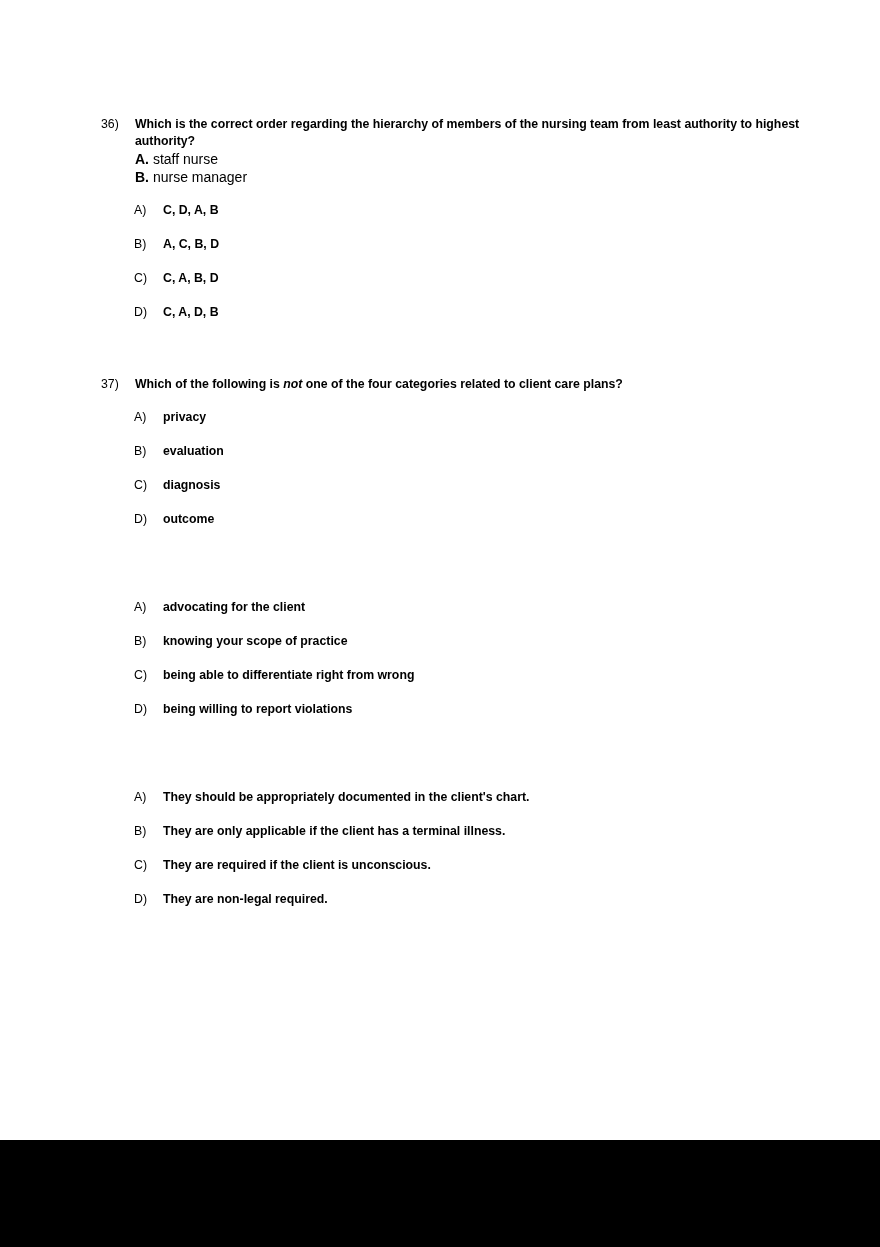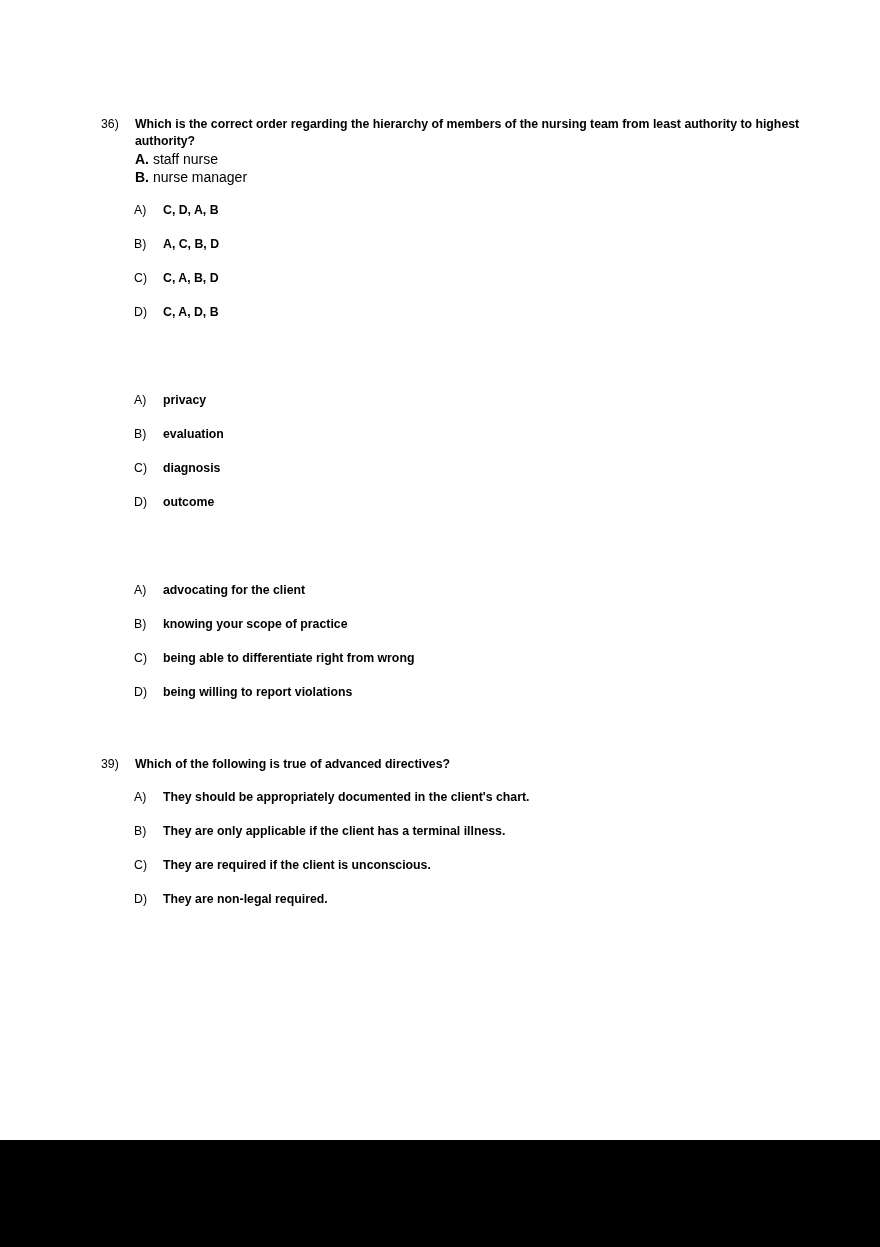--- a/index.html
+++ b/index.html
@@ -133,20 +133,24 @@
         <div class="choice">
           <div class="choice-letter">D)</div>
           <div class="choice-text">C, A, D, B</div>
         </div>
       </div>
     </div>
 
     <div class="gap-q36"></div>
 
     <div class="question-block">
+      <div class="q-row">
+        <div class="q-num">37)</div>
+        <div class="q-text"><span>Which of the following is </span><i>not</i><span> one of the four categories related to client care plans?</span></div>
+      </div>
       <div class="choices">
         <div class="choice">
           <div class="choice-letter">A)</div>
           <div class="choice-text">privacy</div>
         </div>
         <div class="choice">
           <div class="choice-letter">B)</div>
           <div class="choice-text">evaluation</div>
         </div>
         <div class="choice">
@@ -179,24 +183,20 @@
         <div class="choice">
           <div class="choice-letter">D)</div>
           <div class="choice-text">being willing to report violations</div>
         </div>
       </div>
     </div>
 
     <div class="gap-q38"></div>
 
     <div class="question-block">
-      <div class="q-row">
-        <div class="q-num">39)</div>
-        <div class="q-text"><span>Which of the following is true of advanced directives?</span></div>
-      </div>
       <div class="choices">
         <div class="choice">
           <div class="choice-letter">A)</div>
           <div class="choice-text">They should be appropriately documented in the client's chart.</div>
         </div>
         <div class="choice">
           <div class="choice-letter">B)</div>
           <div class="choice-text">They are only applicable if the client has a terminal illness.</div>
         </div>
         <div class="choice">

